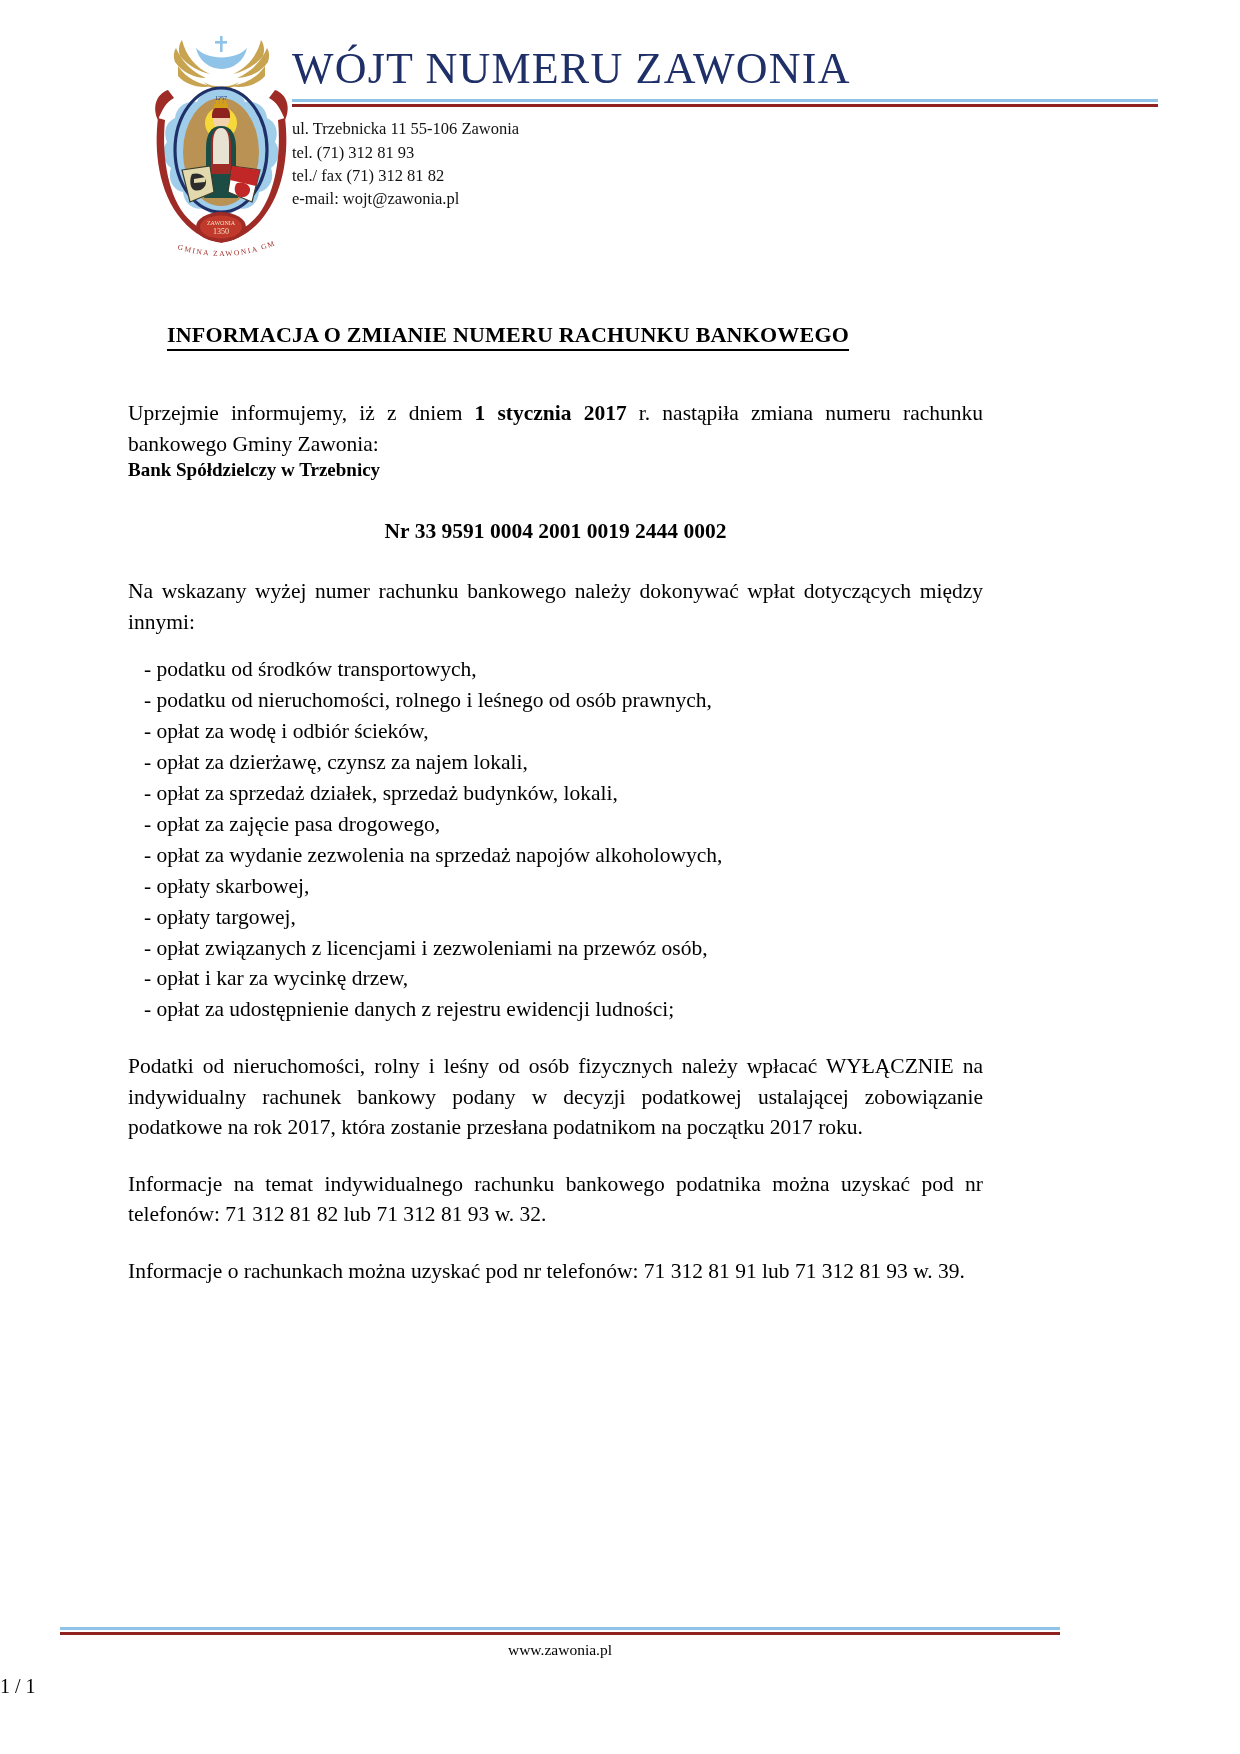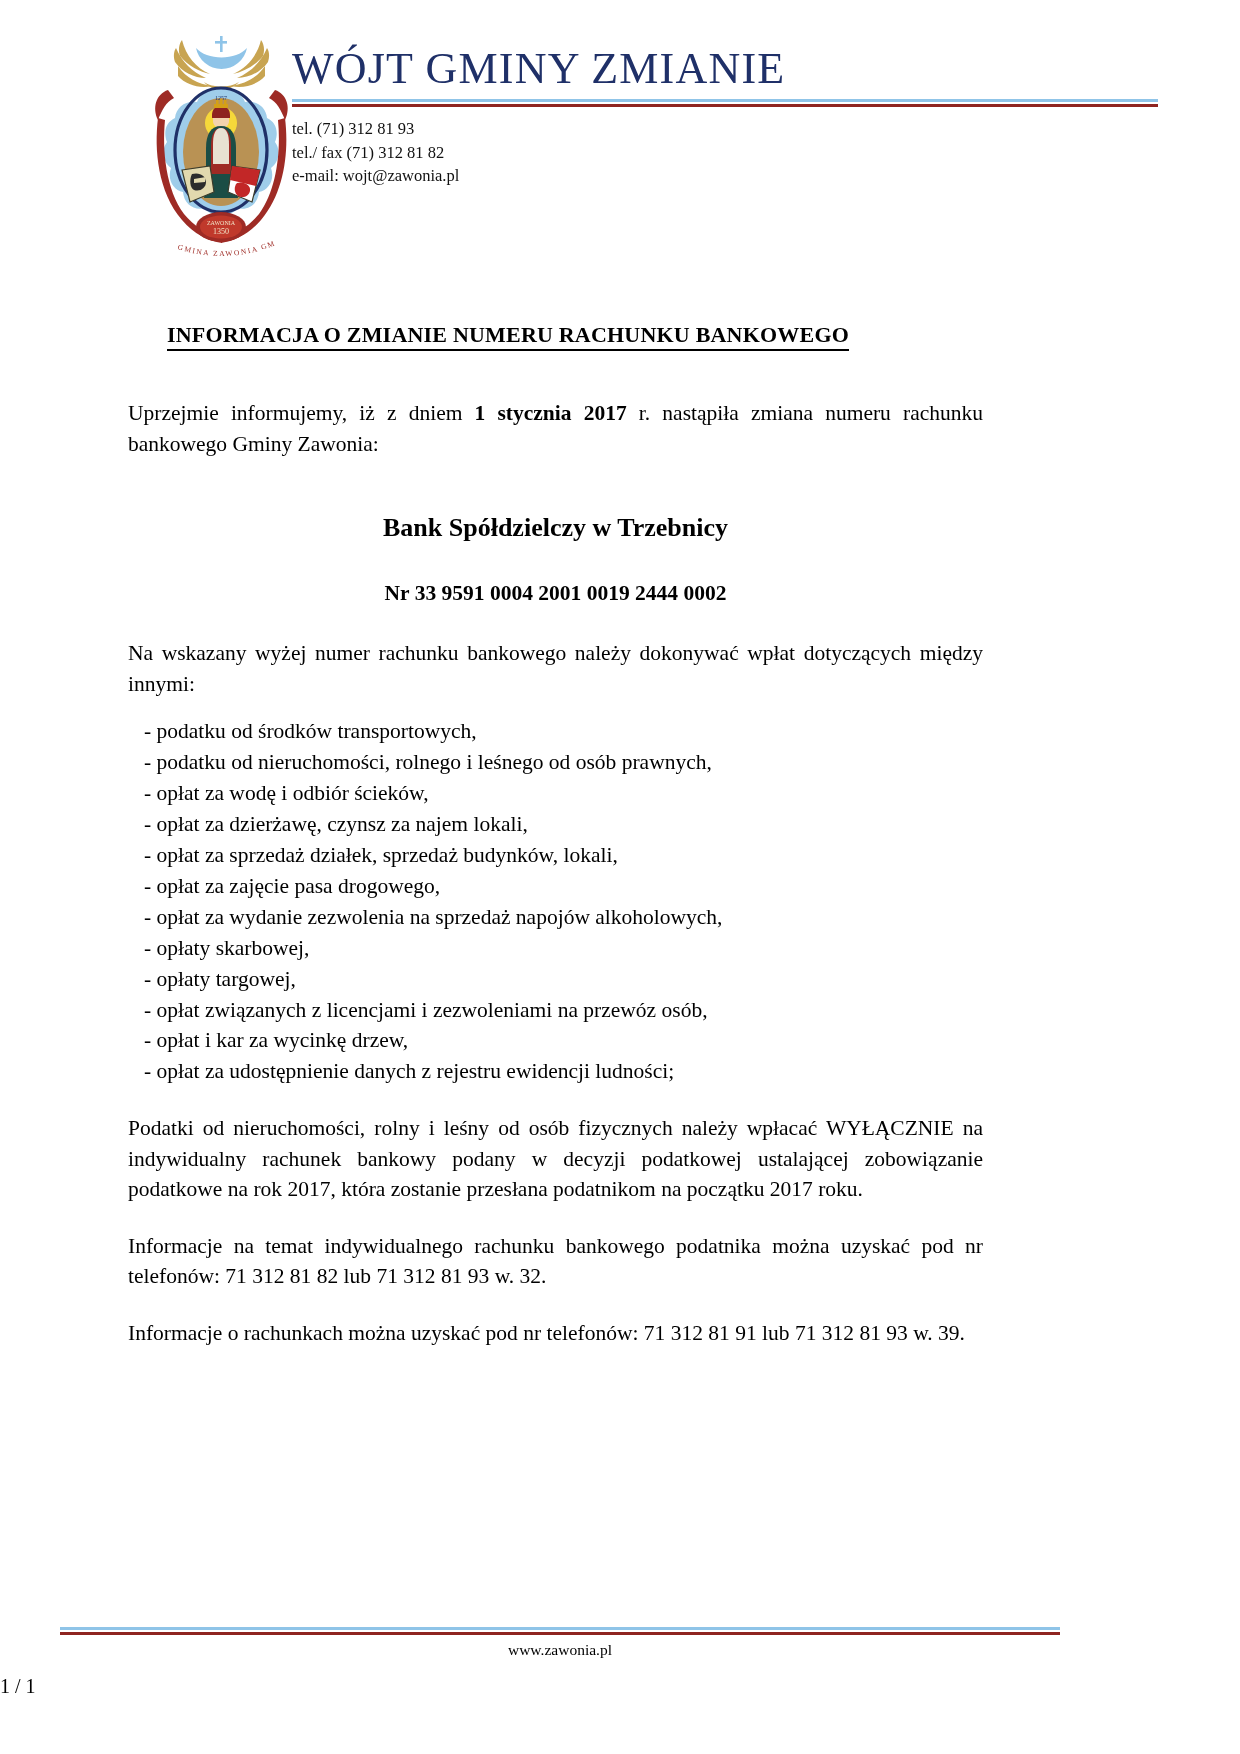--- a/index.html
+++ b/index.html
@@ -100,24 +100,22 @@
 
   .para {
     font-size: 21.5px;
     line-height: 1.42;
     text-align: justify;
     margin: 0;
   }
   .para.intro { margin-bottom: 0; }
 
   .bank-name {
-    text-align: center;
     font-weight: bold;
-    font-size: 26px;
-    margin-top: 54px;
+    font-size: 19px;
   }
   .bank-number {
     text-align: center;
     font-weight: bold;
     font-size: 21.5px;
     margin-top: 38px;
   }
 
   .list-block {
     margin-top: 32px;
@@ -240,24 +238,25 @@
         <text x="87" y="212" font-size="8" fill="#f1e4c8" text-anchor="middle" font-family="serif">1350</text>
 
         <path id="arcBottom" d="M30 222 Q87 246 144 222" fill="none"></path>
         <text font-size="7.5" fill="#9e2b25" font-family="serif" letter-spacing="1.6">
           <textPath href="#arcBottom" startOffset="12%">GMINA  ZAWONIA  GMINA</textPath>
         </text>
       </svg>
     </div>
 
     <div class="head-right">
-      <div class="office-title">WÓJT GMINY ZMIANIE</div>
+      <div class="office-title">WÓJT NUMERU ZAWONIA</div>
       <div class="rule-blue"></div>
       <div class="rule-red"></div>
       <div class="contact">
+        <div>ul. Trzebnicka 11  55-106 Zawonia</div>
         <div>tel. (71) 312 81 93</div>
         <div>tel./ fax (71) 312 81 82</div>
         <div>e-mail: wojt@zawonia.pl</div>
       </div>
     </div>
   </div>
 
   <div class="doc-title">
     <span>INFORMACJA O ZMIANIE NUMERU RACHUNKU BANKOWEGO</span>
   </div>

